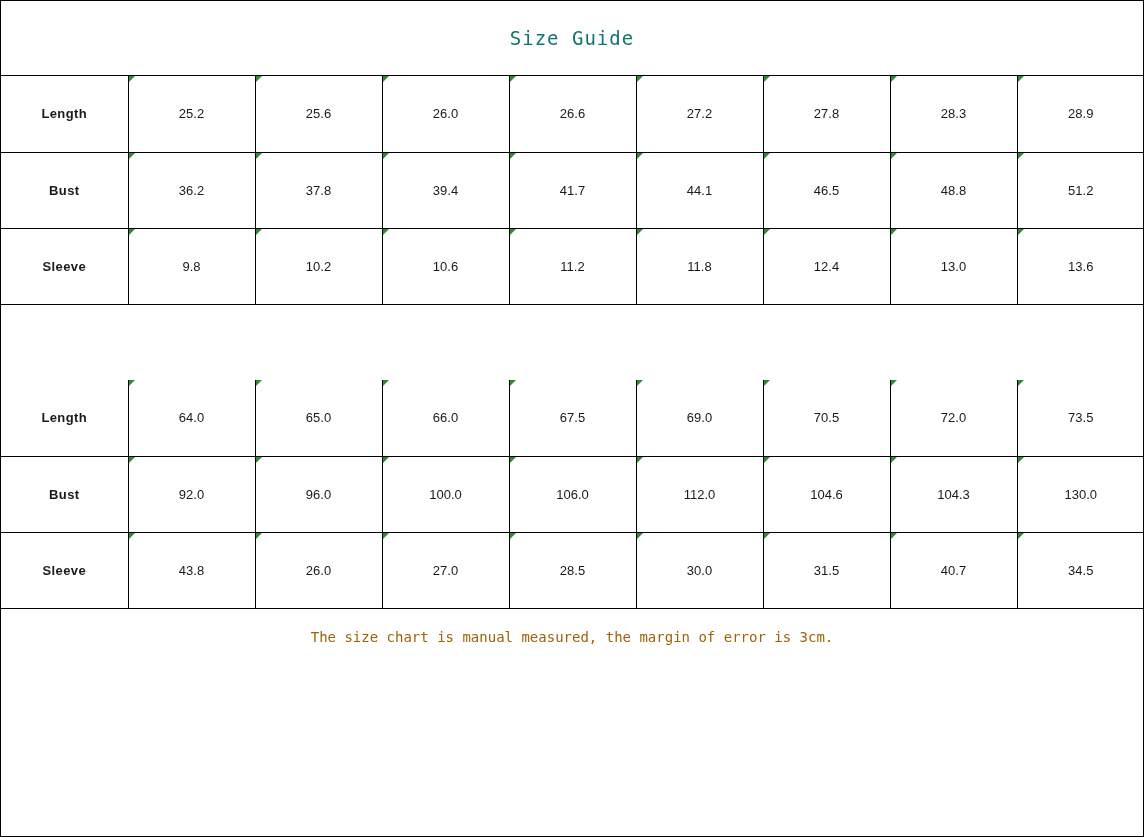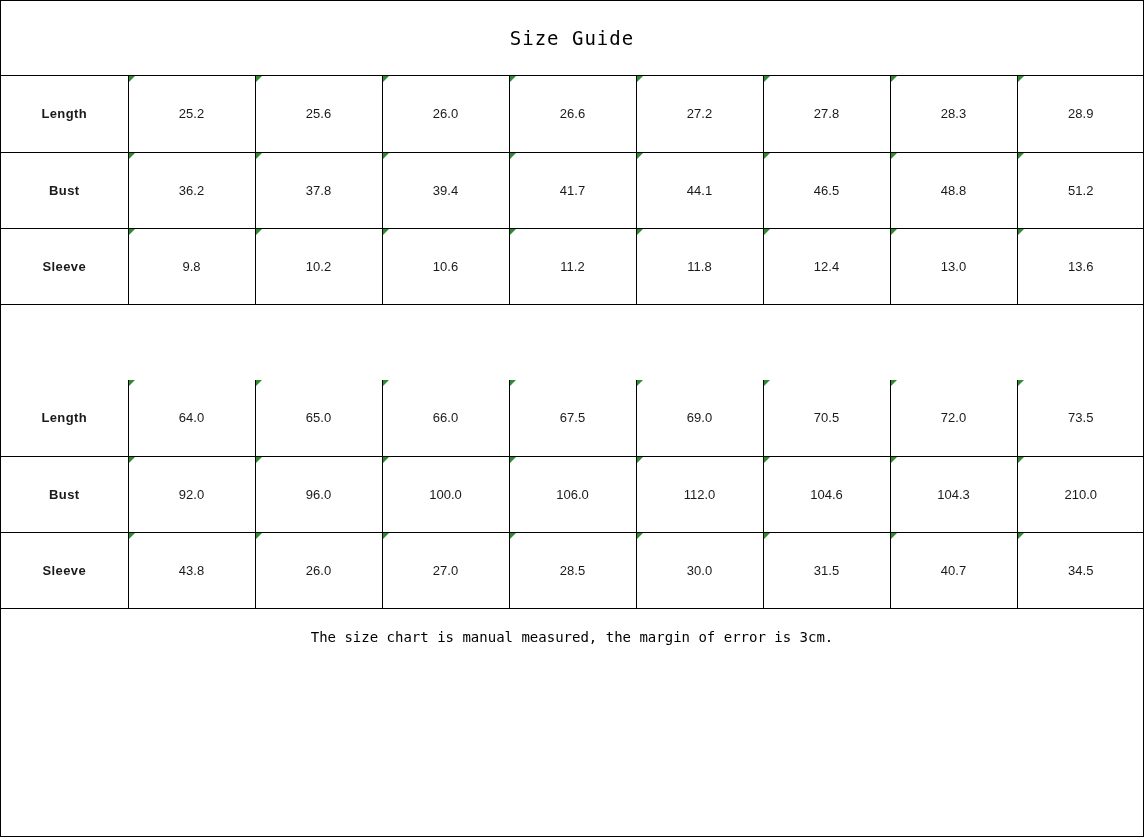--- a/index.html
+++ b/index.html
@@ -23,21 +23,21 @@
     background: #ffffff;
   }
   .title {
     height: 75px;
     display: flex;
     align-items: center;
     justify-content: center;
     font-family: "DejaVu Sans Mono", monospace;
     font-size: 19px;
     letter-spacing: 1px;
-    color: #000000;
+    color: #0f766e;
     border-bottom: 1px solid #000000;
     box-sizing: border-box;
   }
   table.size-table {
     width: 100%;
     border-collapse: collapse;
     table-layout: fixed;
   }
   table.size-table td {
     border: 1px solid #000000;
@@ -92,21 +92,21 @@
   .spacer-row td.first {
     border-right: none;
   }
   .footnote {
     height: 57px;
     display: flex;
     align-items: center;
     justify-content: center;
     font-family: "DejaVu Sans Mono", monospace;
     font-size: 14px;
-    color: #000000;
+    color: #a16207;
     border-top: 1px solid #000000;
     box-sizing: border-box;
   }
 </style>
 </head>
 <body>
 
 <div class="page">
 
   <div class="title">Size Guide</div>
@@ -190,21 +190,21 @@
       </tr>
       <tr>
         <td class="label-cell">Bust</td>
         <td class="mark">92.0</td>
         <td class="mark">96.0</td>
         <td class="mark">100.0</td>
         <td class="mark">106.0</td>
         <td class="mark">112.0</td>
         <td class="mark">104.6</td>
         <td class="mark">104.3</td>
-        <td class="mark">210.0</td>
+        <td class="mark">130.0</td>
       </tr>
       <tr>
         <td class="label-cell">Sleeve</td>
         <td class="mark">43.8</td>
         <td class="mark">26.0</td>
         <td class="mark">27.0</td>
         <td class="mark">28.5</td>
         <td class="mark">30.0</td>
         <td class="mark">31.5</td>
         <td class="mark">40.7</td>

